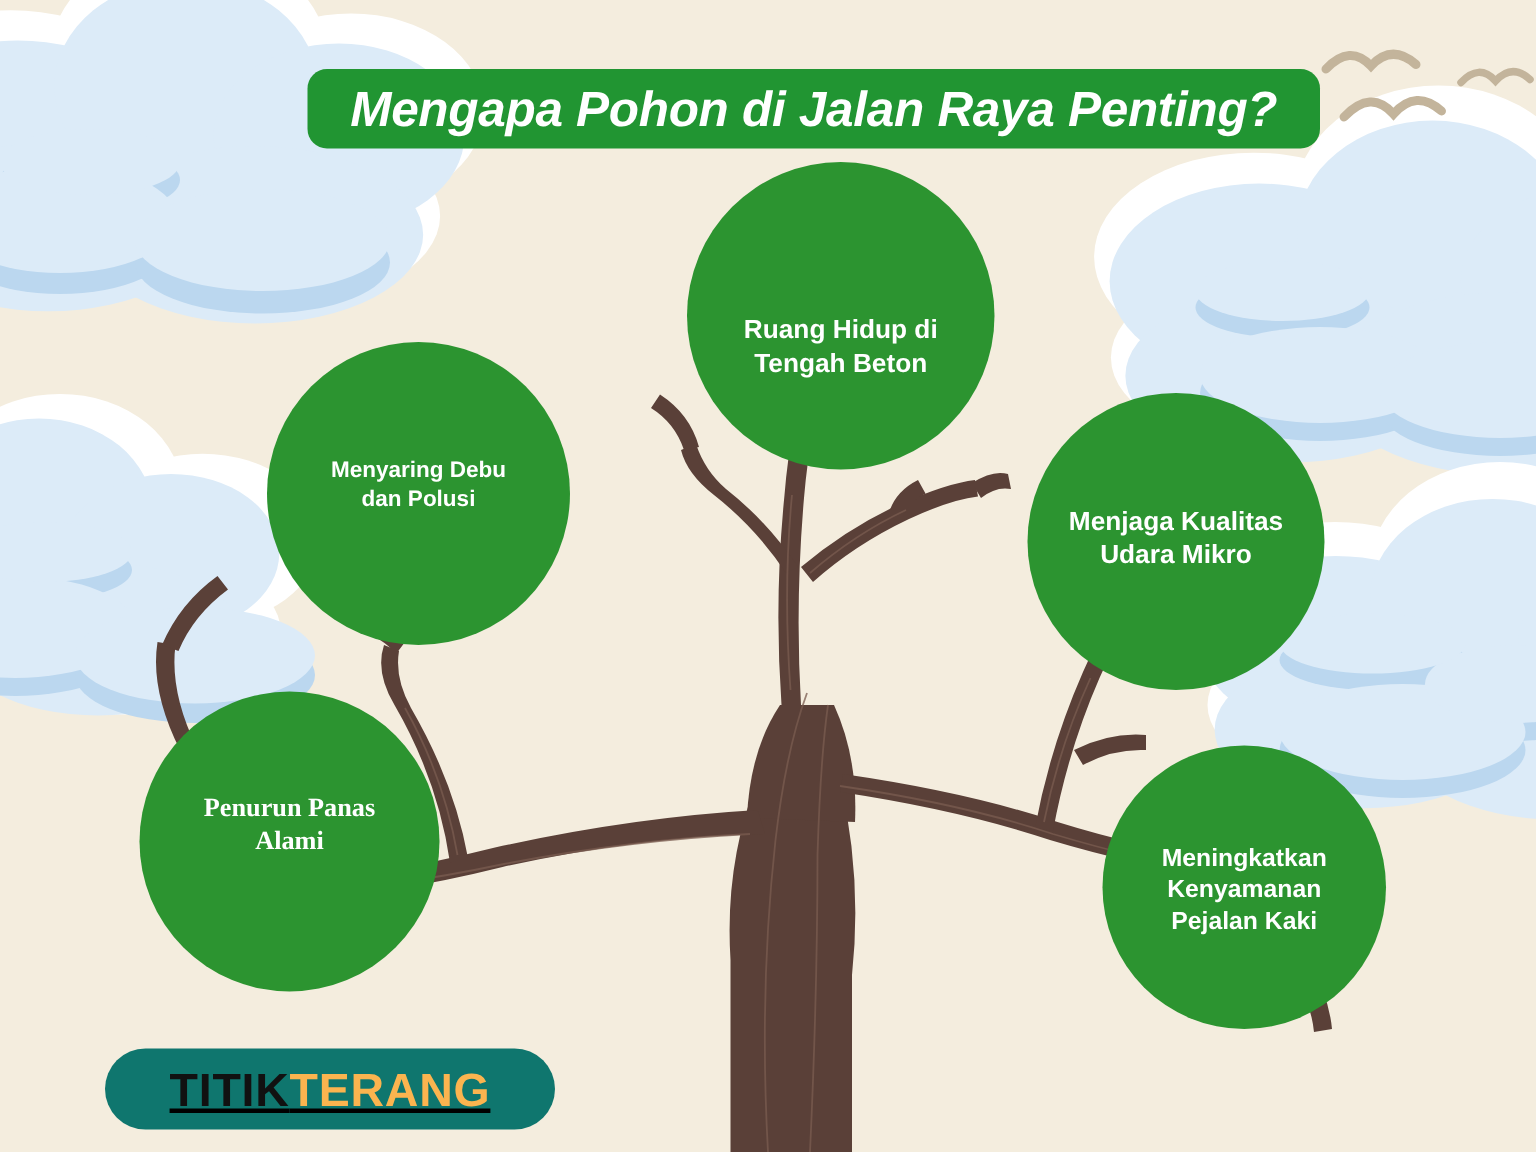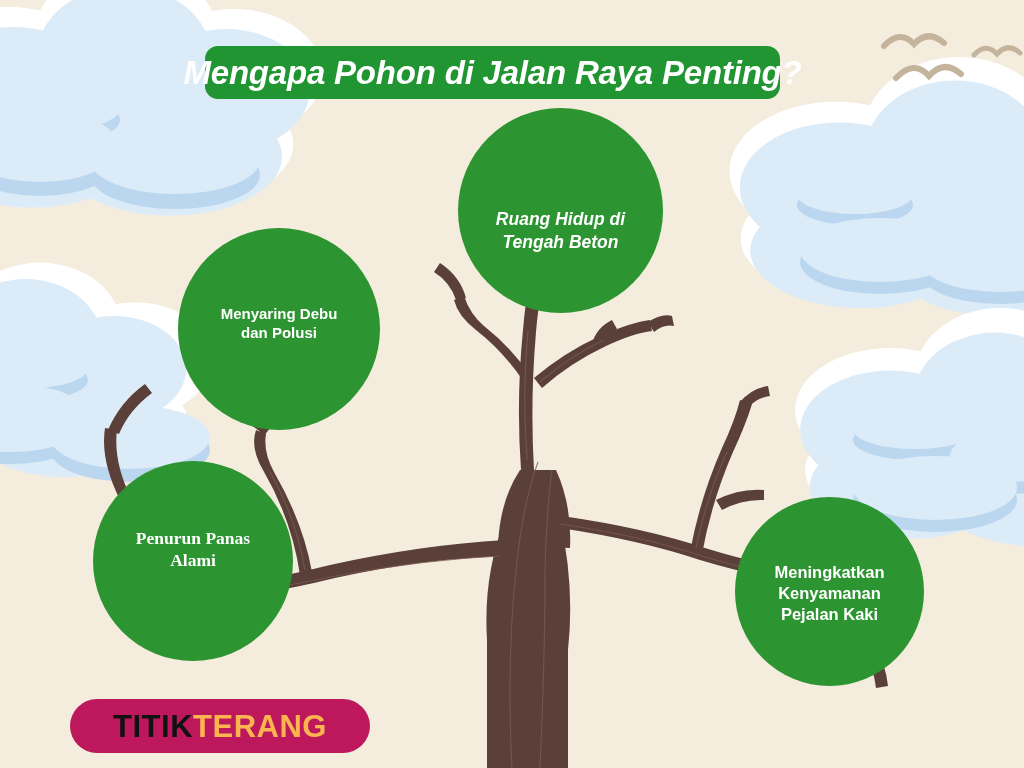--- a/index.html
+++ b/index.html
@@ -21,21 +21,21 @@
     top: 0;
     width: 1024px;
     height: 768px;
   }
 
   
   #title-bar {
     position: absolute;
     left: 205px;
     top: 46px;
-    width: 575px;
+    width: 675px;
     height: 53px;
     background: #219532;
     border-radius: 13px;
     display: flex;
     align-items: center;
     justify-content: center;
     z-index: 30;
   }
   #title-text {
     color: #ffffff;
@@ -59,21 +59,21 @@
   }
   .leaf-label {
     color: #ffffff;
     font-weight: bold;
     text-align: center;
     line-height: 1.28;
     padding: 0 10px;
     white-space: pre-line;
   }
 
-  #leaf-top      { left: 458px; top: 108px; width: 205px; height: 205px; font-style: italic; }
+  #leaf-top      { left: 458px; top: 108px; width: 205px; height: 205px; }
   #leaf-top .leaf-label      { font-size: 17.5px; transform: translateY(20px); }
 
   #leaf-upper-left  { left: 178px; top: 228px; width: 202px; height: 202px; }
   #leaf-upper-left .leaf-label  { font-size: 15px; transform: translateY(-6px); }
 
   #leaf-right    { left: 685px; top: 262px; width: 198px; height: 198px; }
   #leaf-right .leaf-label    { font-size: 17.5px; transform: translateY(-3px); }
 
   #leaf-left     { left: 93px;  top: 461px; width: 200px; height: 200px; }
   #leaf-left .leaf-label     { font-size: 17.5px; transform: translateY(-12px); font-family: Liberation Serif, serif; }
@@ -81,26 +81,27 @@
   #leaf-lower-right { left: 735px; top: 497px; width: 189px; height: 189px; }
   #leaf-lower-right .leaf-label { font-size: 16.5px; transform: translateY(2px); }
 
   
   #logo-pill {
     position: absolute;
     left: 70px;
     top: 699px;
     width: 300px;
     height: 54px;
-    background: #be185d;
+    background: #0f766e;
     border-radius: 27px;
     display: flex;
     align-items: center;
     justify-content: center;
     z-index: 30;
+    text-decoration: underline;
   }
   #logo-text {
     font-size: 31px;
     font-weight: bold;
     letter-spacing: 0.5px;
     line-height: 1;
   }
   .logo-part-1 { color: #111111; }
   .logo-part-2 { color: #FBB44F; }
 </style>
@@ -260,20 +261,24 @@
   <div class="leaf" id="leaf-top">
     <span class="leaf-label">Ruang Hidup di
 Tengah Beton</span>
   </div>
 
   <div class="leaf" id="leaf-upper-left">
     <span class="leaf-label">Menyaring Debu
 dan Polusi</span>
   </div>
 
+  <div class="leaf" id="leaf-right">
+    <span class="leaf-label">Menjaga Kualitas
+Udara Mikro</span>
+  </div>
 
   <div class="leaf" id="leaf-left">
     <span class="leaf-label">Penurun Panas
 Alami</span>
   </div>
 
   <div class="leaf" id="leaf-lower-right">
     <span class="leaf-label">Meningkatkan
 Kenyamanan
 Pejalan Kaki</span>

